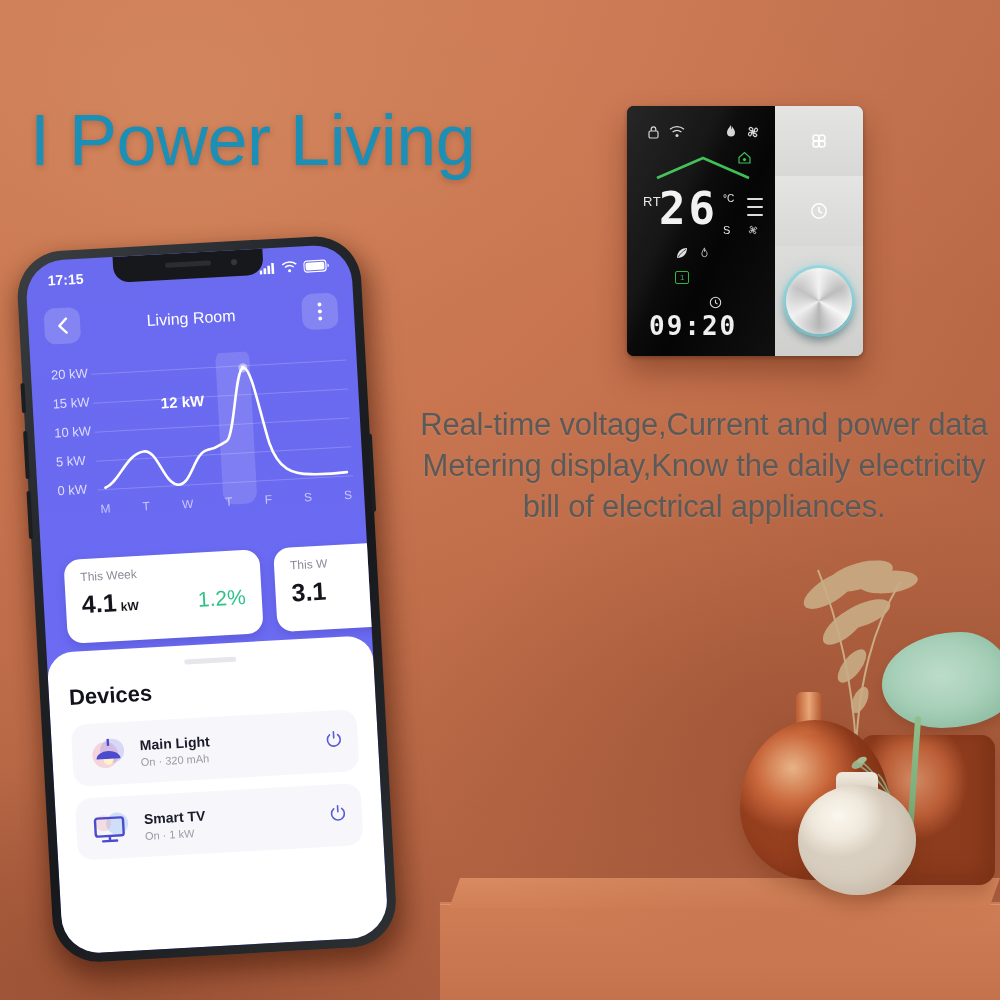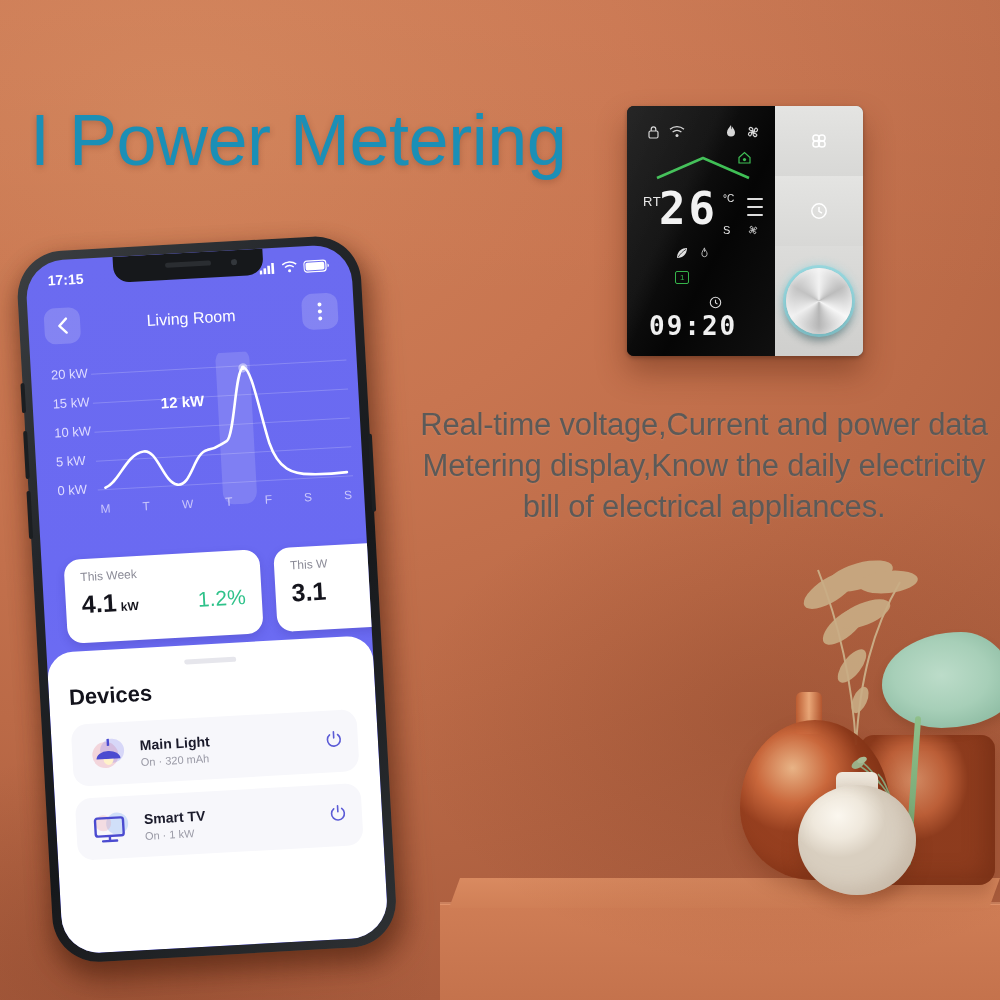--- a/index.html
+++ b/index.html
@@ -204,21 +204,21 @@
         <path d="M40 32 C34 22 30 16 22 10"></path>
         <path d="M50 44 C46 34 44 28 38 22"></path>
       </g>
       <ellipse cx="18" cy="12" rx="7" ry="4" fill="#9bb089" transform="rotate(-30 18 12)"></ellipse>
       <ellipse cx="22" cy="8" rx="5" ry="3" fill="#a8bb95" transform="rotate(-20 22 8)"></ellipse>
     </svg>
     <div class="white-neck"></div>
     <div class="white-vase"></div>
   </div>
 
-  <div class="headline">I Power Metering</div>
+  <div class="headline">I Power Living</div>
 
   <div class="copy">Real-time voltage,Current and power data Metering display,Know the daily electricity bill of electrical appliances.</div>
 
   <div class="thermo">
     <div class="thermo-glass">
       <div class="lcd-top-icons">
         <svg width="13" height="14" viewBox="0 0 13 14">
           <rect x="2" y="6" width="9" height="7" rx="1.5" fill="none" stroke="#d6d6d6" stroke-width="1.2"></rect>
           <path d="M4.2 6V4.2a2.3 2.3 0 014.6 0V6" fill="none" stroke="#d6d6d6" stroke-width="1.2"></path>
         </svg>

